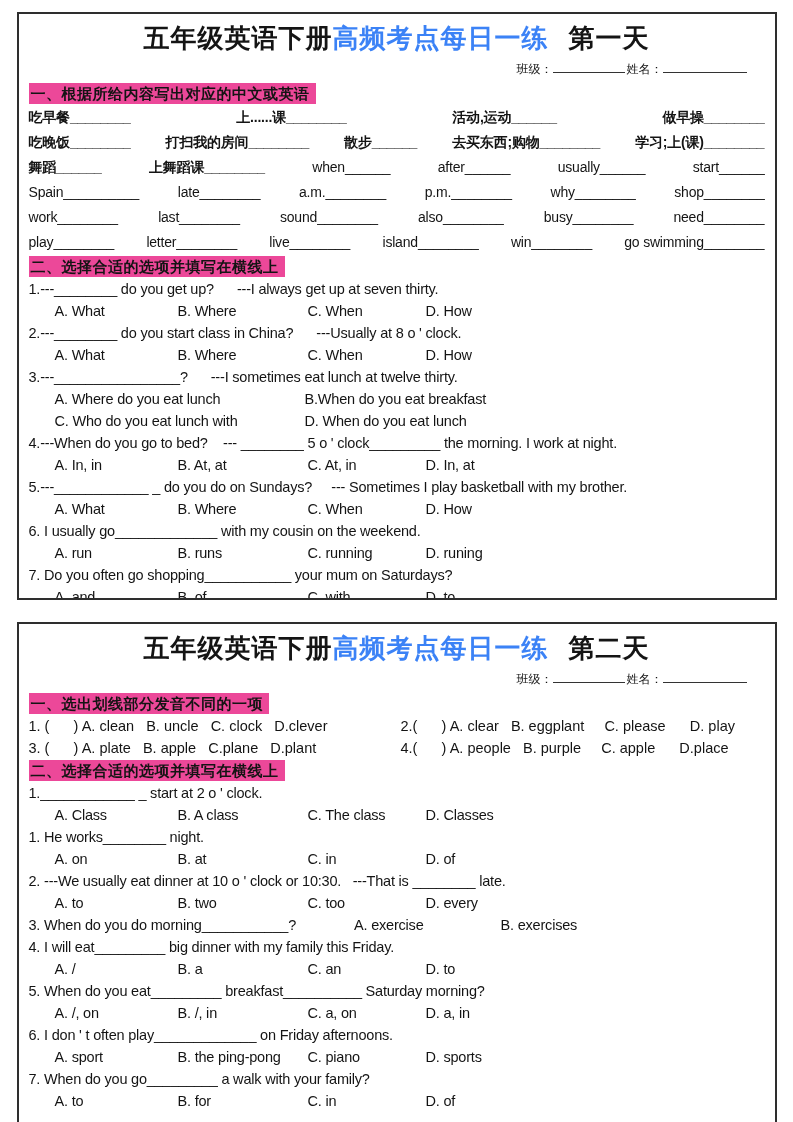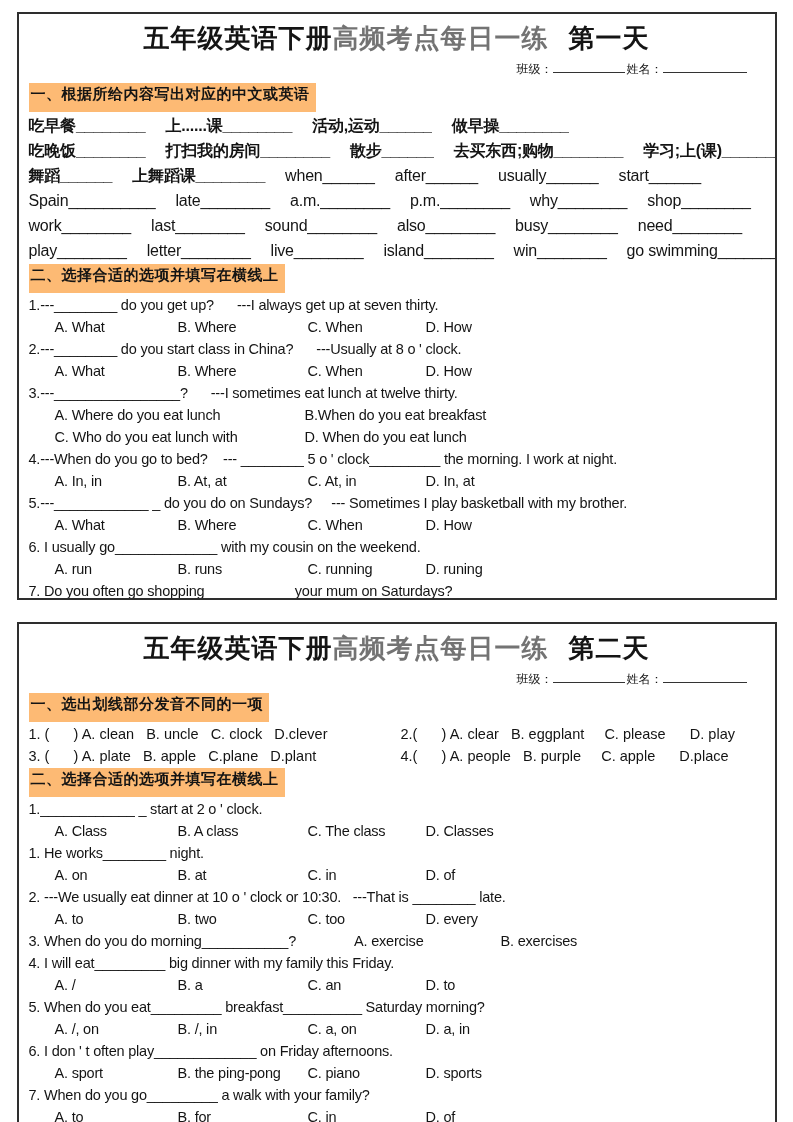--- a/index.html
+++ b/index.html
@@ -20,47 +20,47 @@
   }
   .page-1{height:588px;margin-top:12px;}
   .page-2{height:508px;margin-top:22px;}
   .title-line{
     text-align:center;
     font-size:26px;font-weight:bold;
     line-height:36px;margin-top:3px;
     letter-spacing:1px;
     white-space:nowrap;
   }
-  .title-red{color:#737373;}
+  .title-red{color:#3b82f6;}
   .title-day{margin-left:20px;text-align:right;}
   .id-line{
     text-align:right;
     font-size:12px;line-height:26px;
     padding-right:18px;
     font-family:"Liberation Serif", serif;
   }
   .id-blank{
     display:inline-block;height:14px;
     border-bottom:1px solid #333;
     vertical-align:baseline;
   }
   .id-blank.cls{width:72px;margin-right:2px;}
   .id-blank.nm{width:84px;}
   .sec-header-row{line-height:21px;margin:1px 0;}
   .sec-header{
     display:inline-block;
-    background:#fdba74;
+    background:#ec4899;
     font-weight:bold;font-size:15px;
-    padding:0 6px 8px 2px;
+    padding:0 6px 0 2px;
     letter-spacing:0.5px;
   }
   
   .vocab-row{
-    display:flex;
-    line-height:25px;font-size:16px;
+    display:flex;justify-content:space-between;
+    line-height:25px;font-size:14px;
     white-space:nowrap;
     gap:20px;
   }
   .vocab-item{letter-spacing:-0.2px;}
   .vocab-item.zh{font-weight:bold;}
   
   .phonics-row{
     display:grid;grid-template-columns:372px auto;
     line-height:22px;font-size:14.5px;
     white-space:pre-wrap;

